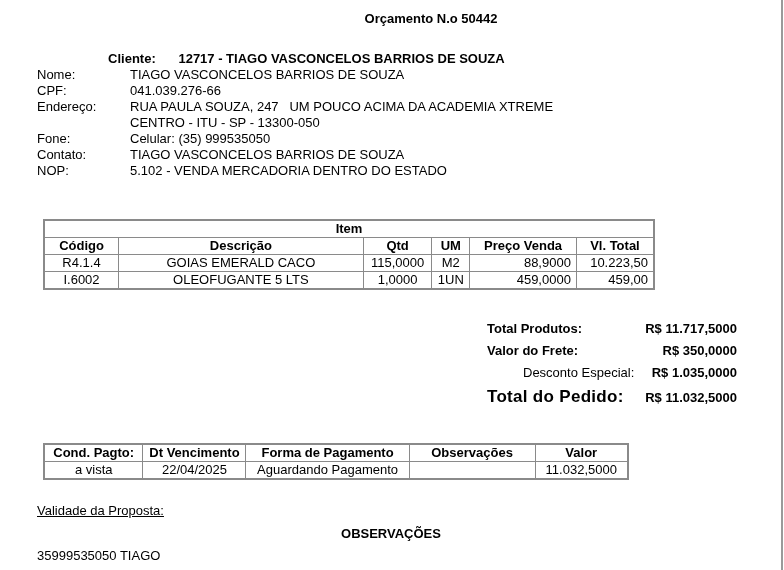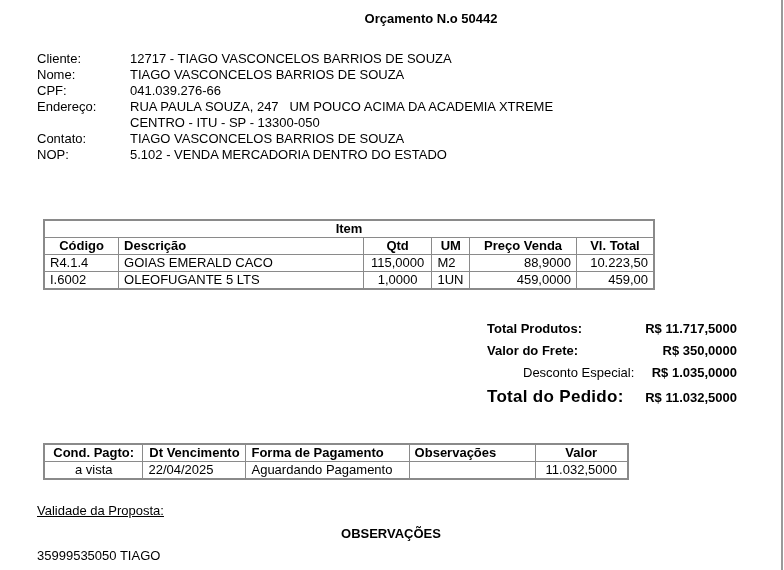--- a/index.html
+++ b/index.html
@@ -4,27 +4,27 @@
 <style>
   html, body { margin:0; padding:0; background:#ffffff; }
   body { width:784px; height:570px; position:relative; overflow:hidden;
          font-family:"Liberation Sans", sans-serif; font-size:13px; color:#000; }
   .right-rule { position:absolute; left:781px; top:0; width:2px; height:570px; background:#9a9a9a; }
   .title { position:absolute; left:0; width:782px; top:11px; text-align:center;
            font-weight:bold; font-size:13px;padding-left:40px; }
   .info { position:absolute; left:37px; top:51px; }
   .info-row { height:16px; line-height:16px; white-space:pre; }
   .info-row .lbl { display:inline-block; width:93px; }
-  .info-row.bold { font-weight:normal; }
+  .info-row.bold { font-weight:bold;text-align:center; }
   table.grid { position:absolute; border-collapse:collapse; border:2px solid #8a8a8a; }
   table.grid td, table.grid th { border:1px solid #8a8a8a; padding:0 5px; height:16px; line-height:16px;
                                   font-size:13px; white-space:nowrap; }
   table.grid th { font-weight:bold; }
   .items { left:43px; top:219px; width:612px; }
-  .c { text-align:center; } .l { text-align:left; } .r { text-align:right; }
+  .c { text-align:center; } .l { text-align:center; } .r { text-align:right; }
   .totals { position:absolute; left:487px; top:321px; width:250px; }
   .tot-row { display:flex; justify-content:space-between; align-items:baseline; height:22px; }
   .tot-row .k { font-weight:900; font-size:13px; }
   .tot-row .k.normal { font-weight:normal;margin-left:36px; }
   .tot-row .v { font-weight:bold; font-size:13px; }
   .tot-row.big { height:26px; }
   .tot-row.big .k { font-size:17px; font-weight:900; letter-spacing:0.3px; }
   .pay { left:43px; top:443px; width:586px; }
   .validade { position:absolute; left:37px; top:503px;text-decoration:underline; }
   .obs-title { position:absolute; left:0; width:782px; top:526px; text-align:center; font-weight:bold; padding-left:0; }
@@ -36,20 +36,21 @@
 <div class="right-rule"></div>
 
 <div class="title">Orçamento N.o 50442</div>
 
 <div class="info">
   <div class="info-row bold"><span class="lbl">Cliente:</span><span>12717 - TIAGO VASCONCELOS BARRIOS DE SOUZA</span></div>
   <div class="info-row"><span class="lbl">Nome:</span><span>TIAGO VASCONCELOS BARRIOS DE SOUZA</span></div>
   <div class="info-row"><span class="lbl">CPF:</span><span>041.039.276-66</span></div>
   <div class="info-row"><span class="lbl">Endereço:</span><span>RUA PAULA SOUZA, 247   UM POUCO ACIMA DA ACADEMIA XTREME</span></div>
   <div class="info-row"><span class="lbl"></span><span>CENTRO - ITU - SP - 13300-050</span></div>
+  <div class="info-row"><span class="lbl">Fone:</span><span>Celular: (35) 999535050</span></div>
   <div class="info-row"><span class="lbl">Contato:</span><span>TIAGO VASCONCELOS BARRIOS DE SOUZA</span></div>
   <div class="info-row"><span class="lbl">NOP:</span><span>5.102 - VENDA MERCADORIA DENTRO DO ESTADO</span></div>
 </div>
 
 <table class="grid items">
   <colgroup>
     <col style="width:80px">
       <col style="width:270px">
       <col style="width:70px">
       <col style="width:38px">

